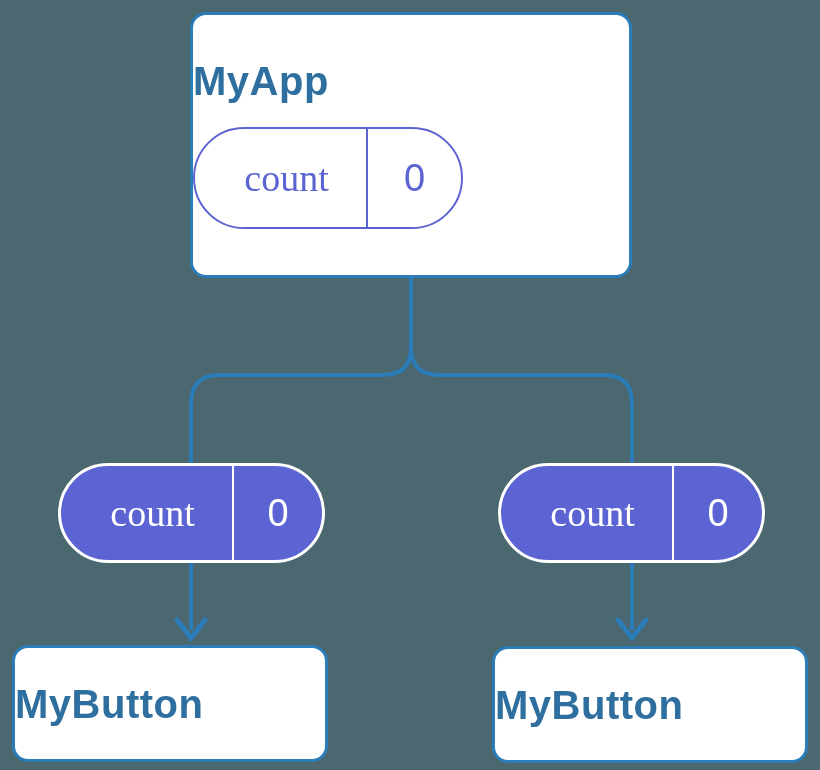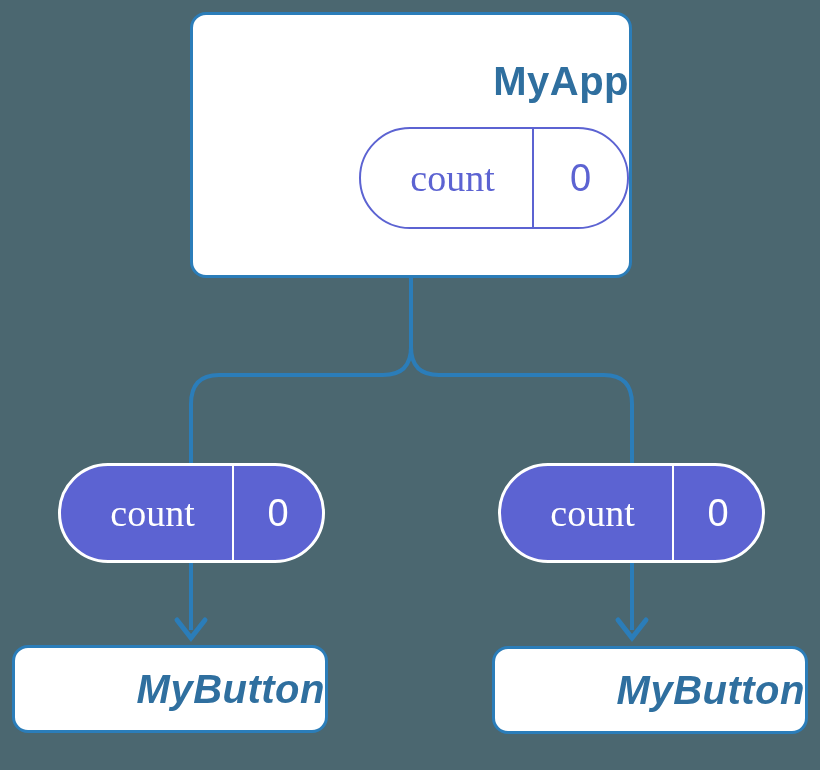--- a/index.html
+++ b/index.html
@@ -19,21 +19,21 @@
   }
   .card {
     position: absolute;
     background: #ffffff;
     border: 3px solid #2b7db9;
     border-radius: 16px;
     box-sizing: border-box;
     z-index: 2;
     display: flex;
     flex-direction: column;
-    align-items: flex-end;
+    align-items: flex-start;
     justify-content: center;
   }
   .card-title {
     color: #2f6f9f;
     font-size: 40px;
     font-weight: 600;
     letter-spacing: 0.5px;
     line-height: 1;
   }
   .card-root { left: 190px; top: 12px; width: 442px; height: 266px; justify-content: flex-start; }
@@ -72,21 +72,21 @@
     font-size: 38px;
     line-height: 1;
     font-family: Liberation Serif, serif;
   }
   .pill-value {
     flex: 1;
     display: flex; align-items: center; justify-content: center;
     font-size: 38px;
     line-height: 1;
   }
-  .card-button { width: 316px; height: 88px; font-style: italic; }
+  .card-button { width: 316px; height: 117px; }
   .card-button-left  { left: 12px;  top: 645px; }
   .card-button-right { left: 492px; top: 646px; }
 </style>
 </head>
 <body>
 
 <div class="canvas">
 
   <svg class="connector-svg" width="820" height="770" viewBox="0 0 820 770" fill="none">
     <path d="M411 278 L411 347" stroke-width="4" stroke="#2b7db9"></path>

